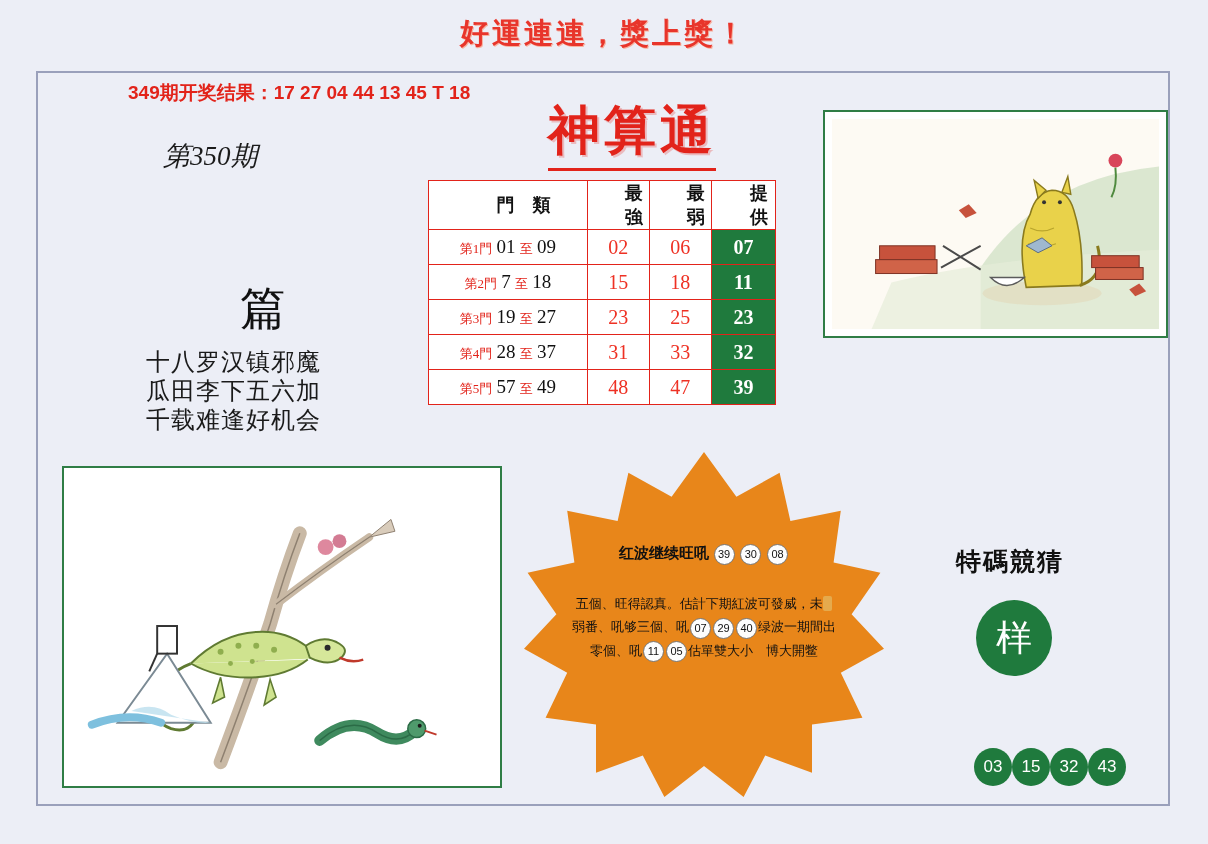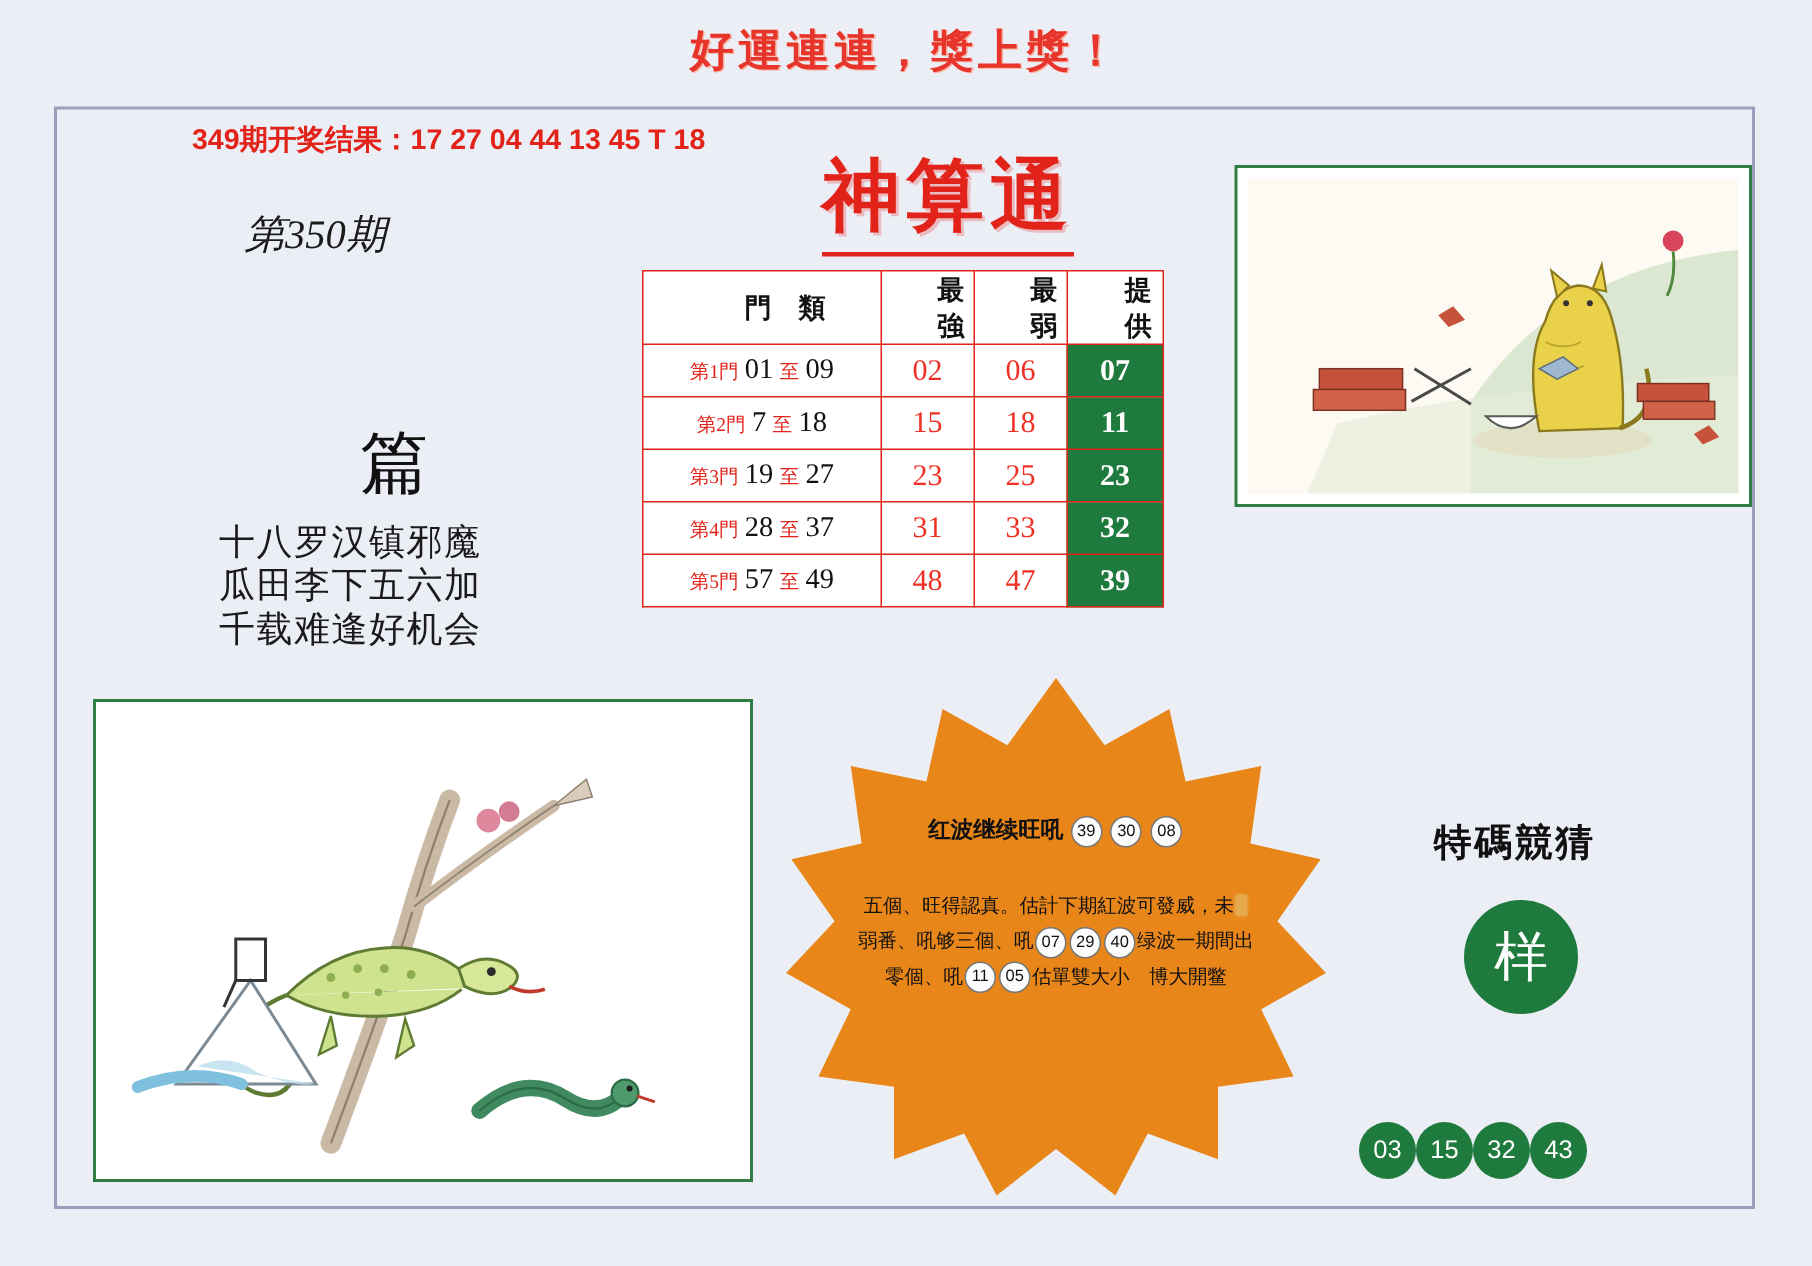--- a/index.html
+++ b/index.html
@@ -267,21 +267,21 @@
     line-height: 76px;
     text-align: center;
     font-family: "Liberation Serif", serif;
   }
   .sp-balls {
     position: absolute;
     left: 906px;
     top: 748px;
     width: 220px;
     display: flex;
-    justify-content: flex-start;
+    justify-content: flex-end;
   }
   .ball-g {
     width: 38px; height: 38px;
     border-radius: 50%;
     background: #1f7a3d;
     color: #fff;
     font-size: 17px;
     line-height: 38px;
     text-align: center;
     font-family: "Liberation Sans", sans-serif;

